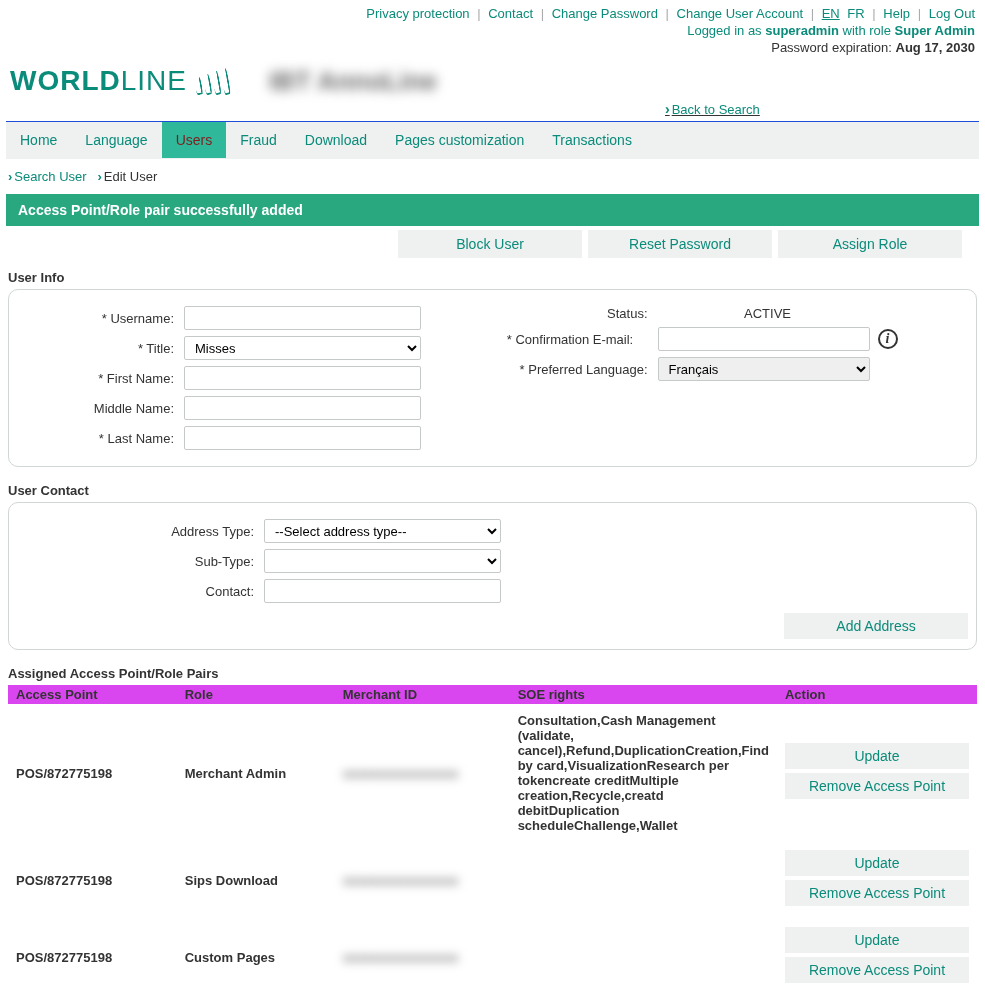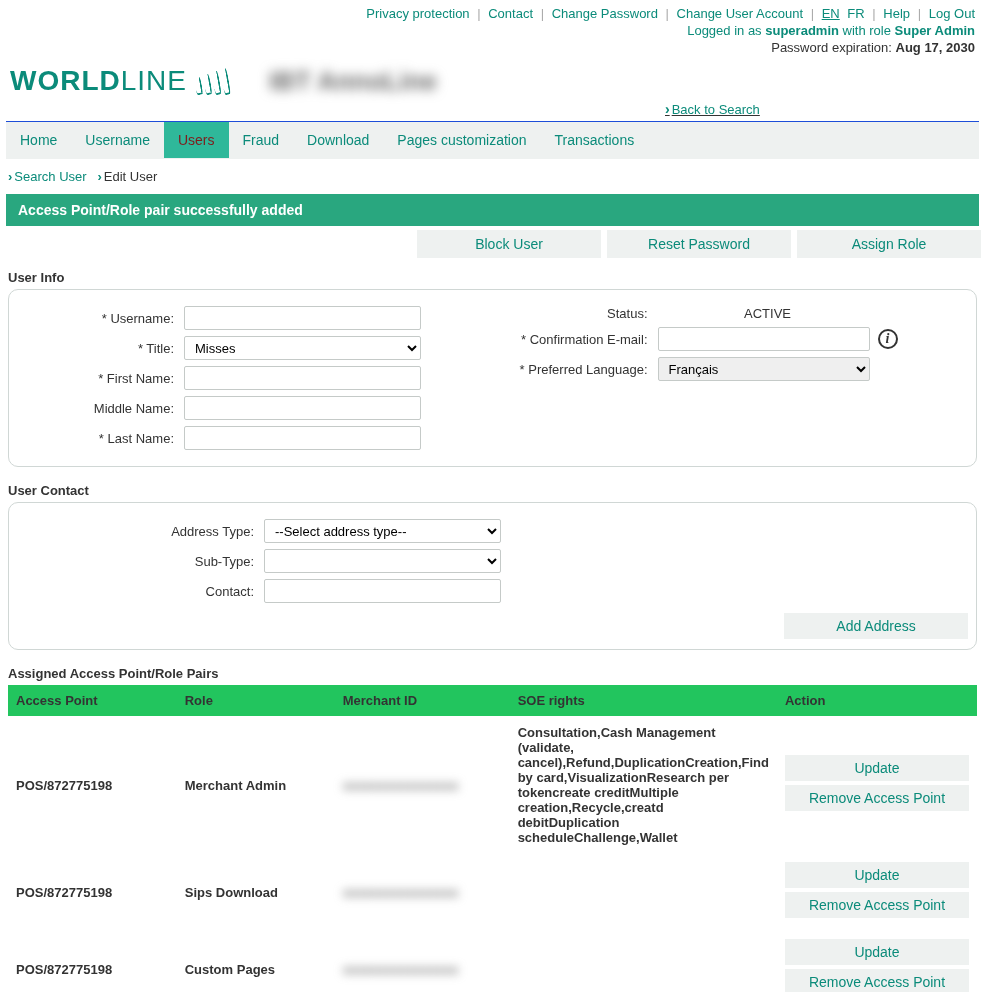--- a/index.html
+++ b/index.html
@@ -108,21 +108,21 @@
     color: #fff;
     font-weight: bold;
     padding: 8px 12px;
     margin: 0 6px;
     font-size: 14px;
   }
   .action-buttons-row {
     display: flex;
     justify-content: flex-end;
     gap: 6px;
-    padding: 4px 4px;
+    padding: 4px 23px;
   }
   .btn {
     background: #eef1f0;
     border: none;
     color: #0b8b7a;
     font-size: 14px;
     padding: 6px 0;
     width: 184px;
     text-align: center;
     cursor: pointer;
@@ -173,23 +173,23 @@
     text-align: right;
     padding: 4px 8px 0;
   }
   .table-wrap { margin: 0 8px; }
   table.grid {
     width: 100%;
     border-collapse: collapse;
     font-size: 13px;
   }
   table.grid th {
-    background: #22c55e;
+    background: #d946ef;
     text-align: left;
-    padding: 8px 8px;
+    padding: 2px 8px;
     font-weight: bold;
     border: none;
   }
   table.grid td {
     padding: 8px 8px;
     vertical-align: middle;
     border-top: 1px solid #fff;
   }
   .col-ap{width:195px;}
   .col-role{width:195px;}
@@ -240,21 +240,21 @@
       </span>
   </div>
   <div class="account-blur">IBT AnnoLine</div>
 </div>
 <div style="padding:0 0 4px 465px;text-decoration:underline;">
   <a class="back-search">Back to Search</a>
 </div>
 
 <nav class="main-tabs">
   <a>Home</a>
-  <a>Username</a>
+  <a>Language</a>
   <a class="active">Users</a>
   <a>Fraud</a>
   <a>Download</a>
   <a>Pages customization</a>
   <a>Transactions</a>
 </nav>
 
 <div class="breadcrumb">
   <span class="chev">›</span><a>Search User</a>
   &nbsp;&nbsp;<span class="chev">›</span><span>Edit User</span>
@@ -294,21 +294,21 @@
         <label>* Last Name:</label>
         <input type="text" class="w220" value="" style="">
       </div>
     </div>
     <div class="form-col">
       <div class="field">
         <label style="width:165px;">Status:</label>
         <span class="status-val">ACTIVE</span>
       </div>
       <div class="field">
-        <label style="width:165px;">* Confirmation E-mail:</label>
+        <label style="width:165px;text-align:center;">* Confirmation E-mail:</label>
         <input type="text" class="w212" value="" style="">
         <span class="info-icon">i</span>
       </div>
       <div class="field">
         <label style="width:165px;">* Preferred Language:</label>
         <select class="w212">
           <option>Français</option>
         </select>
       </div>
     </div>

